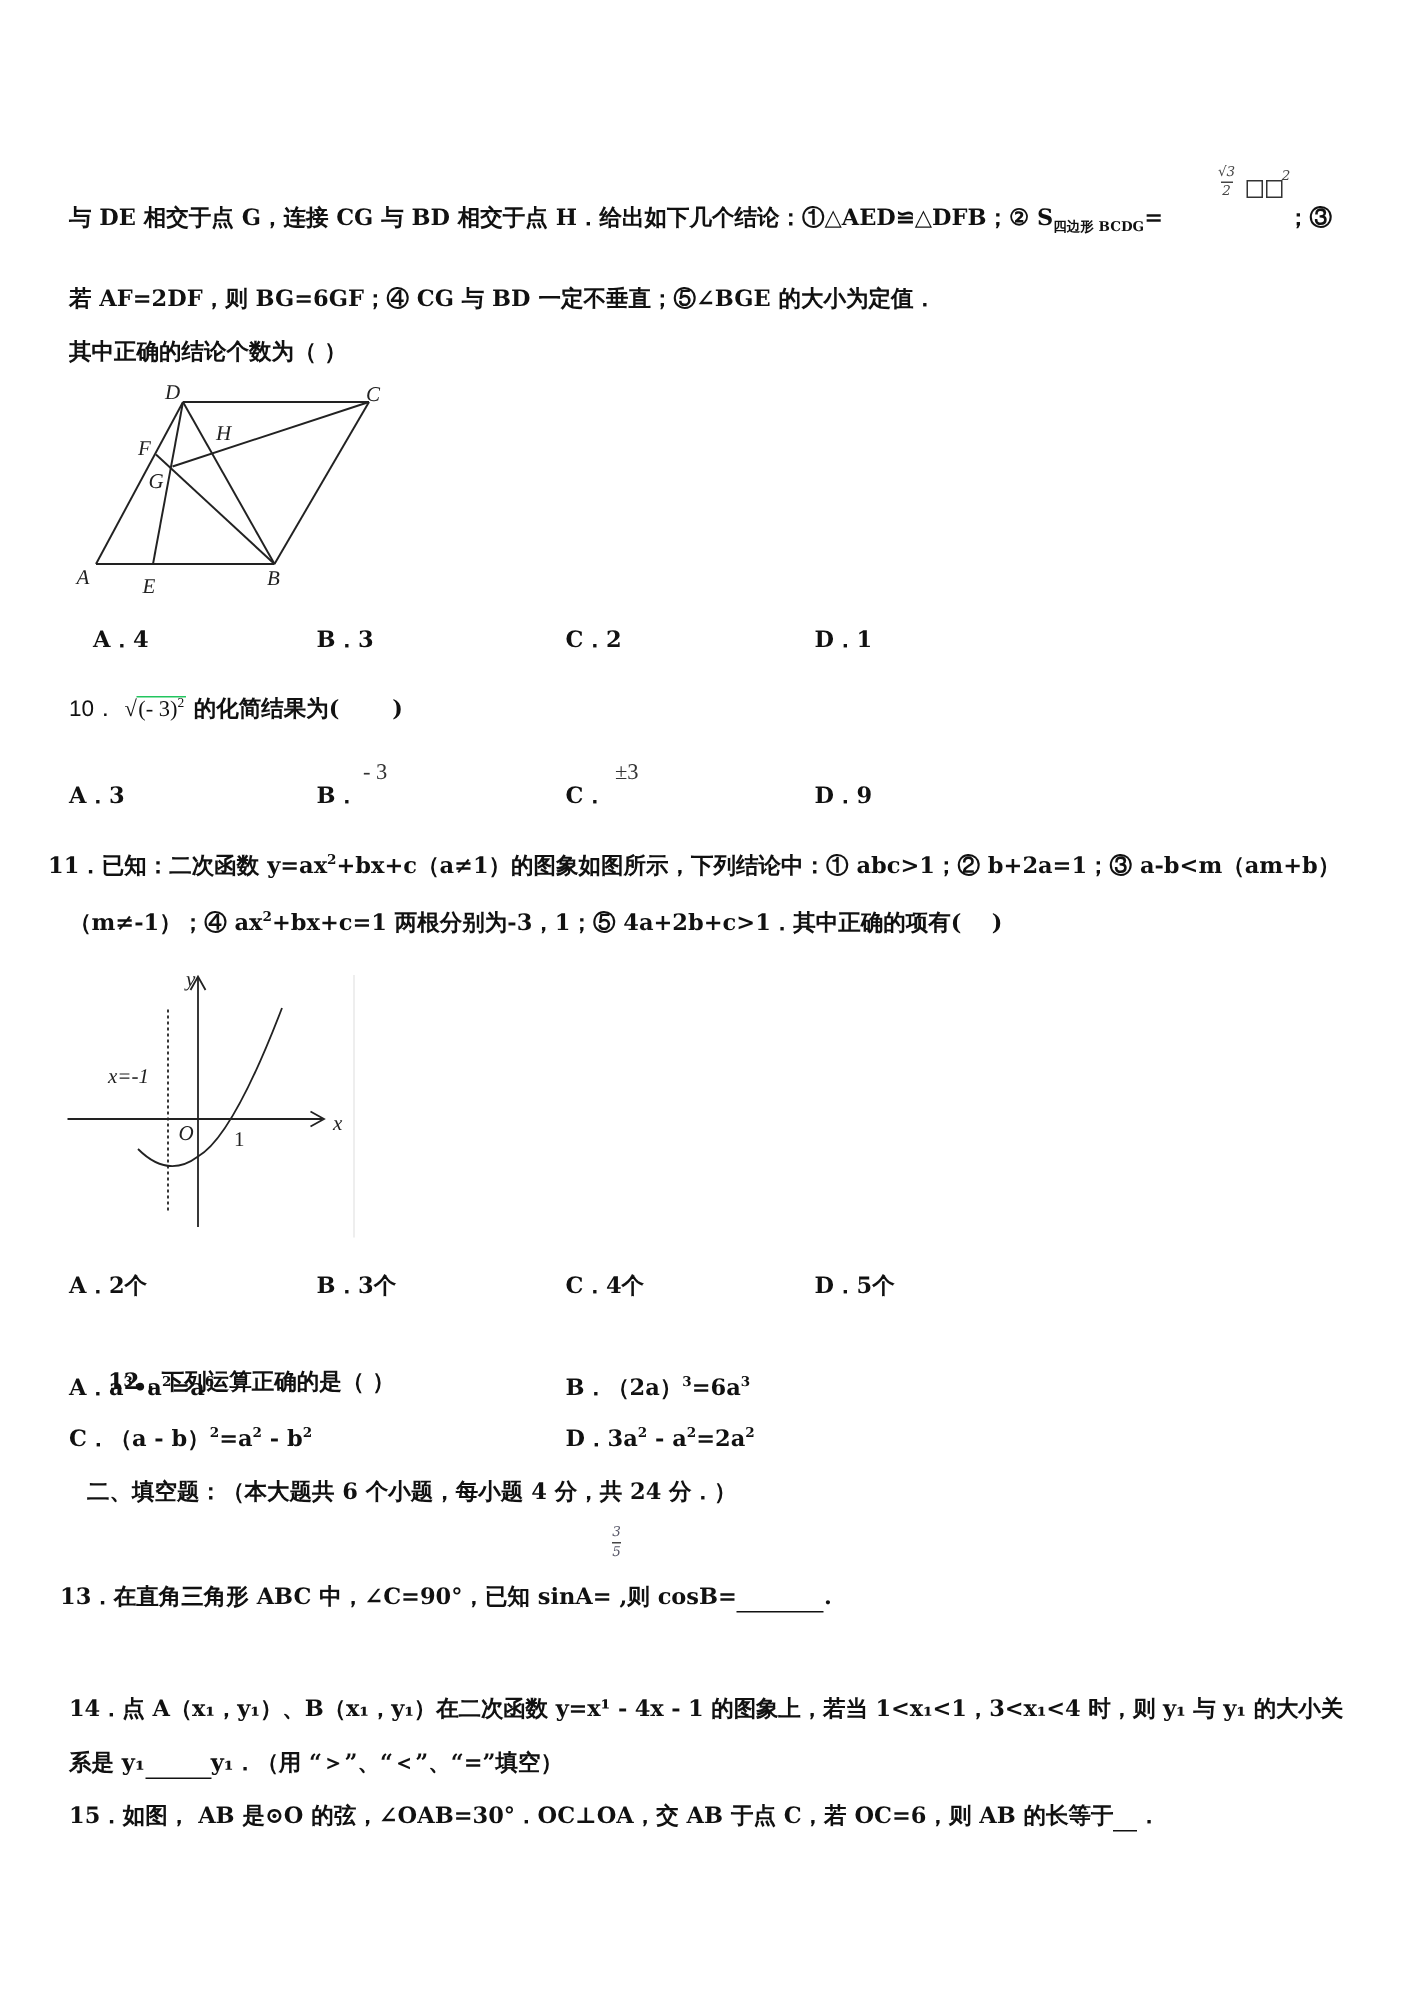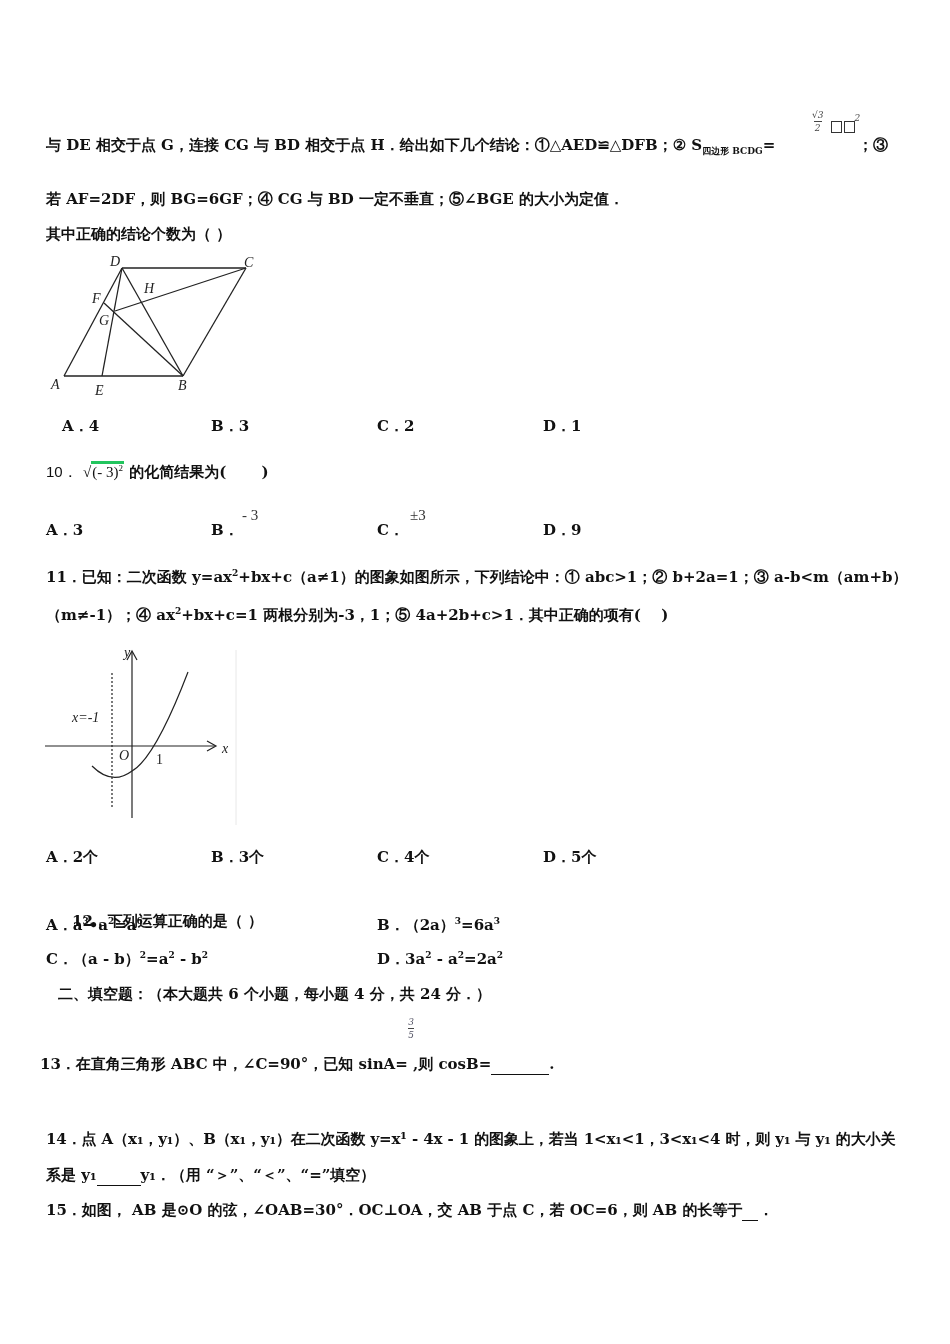--- a/index.html
+++ b/index.html
@@ -12,21 +12,21 @@
   .t { font-size: 15px; font-weight: bold; line-height: 20px; }
   .num { font-family: Liberation Sans, sans-serif; font-weight: normal; }
   sup, sub { font-size: 9px; line-height: 0; }
   .small { font-size: 10px; font-weight: bold; }
   .frac { display: inline-block; text-align: center; font-size: 9px; font-style: italic; color: #444; line-height: 10px; font-weight: normal; }
   .frac .bar { display: block; border-top: 1px solid #444; width: 8px; margin: 1px auto; }
   .box { display: inline-block; width: 9px; height: 10px; border: 1px solid #333; margin-left: 2px; vertical-align: middle; }
   .blank { display: inline-block; border-bottom: 1px solid #111; }
   .opt-plain { font-family: "Liberation Serif", serif; font-weight: normal; font-size: 15px; color: #333; }
   .sqrt-wrap { display: inline-block; font-family: "Liberation Serif", serif; font-weight: normal; font-size: 15px; }
-  .sqrt-wrap .rad { border-top: 3px solid #22c55e; padding: 0 1px; }
+  .sqrt-wrap .rad { border-top: 1px solid #22c55e; padding: 0 1px; }
   svg text { font-family: "Liberation Serif", serif; font-style: italic; }
 </style>
 </head>
 <body>
 
 <div class="abs t" style="left:46px; top:135px;">
   <span>与 DE 相交于点 G，连接 CG 与 BD 相交于点 H．给出如下几个结论：①△AED≌△DFB；② S</span><sub class="small" style="font-size:9px;">四边形 BCDG</sub><span>=</span>
 </div>
 <div class="abs" style="left:812px; top:110px;">
   <span class="frac">
@@ -80,21 +80,21 @@
   <span>的化简结果为(　　 )</span>
 </div>
 
 <div class="abs t" style="left:46px; top:520px;"><span>A．</span><span>3</span></div>
 <div class="abs t" style="left:211px; top:520px;"><span>B．</span></div>
 <div class="abs opt-plain" style="left:242px; top:507px;">- 3</div>
 <div class="abs t" style="left:377px; top:520px;"><span>C．</span></div>
 <div class="abs opt-plain" style="left:410px; top:507px;">±3</div>
 <div class="abs t" style="left:543px; top:520px;"><span>D．</span><span>9</span></div>
 
-<div class="abs t" style="left:46px; top:567px;">
+<div class="abs t" style="left:32px; top:567px;">
   <span>11．已知：二次函数 y=ax</span><sup>2</sup><span>+bx+c（a≠1）的图象如图所示，下列结论中：① abc&gt;1；② b+2a=1；③ a-b&lt;m（am+b）</span>
 </div>
 <div class="abs t" style="left:46px; top:605px;">
   <span>（m≠-1）；④ ax</span><sup>2</sup><span>+bx+c=1 两根分别为-3，1；⑤ 4a+2b+c&gt;1．其中正确的项有(　 )</span>
 </div>
 
 <svg class="abs" style="left:40px; top:640px;" width="200" height="190" viewBox="0 0 200 190">
   <g stroke="#222" stroke-width="1.2" fill="none">
 
     <line x1="5" y1="106" x2="175" y2="106"></line>

